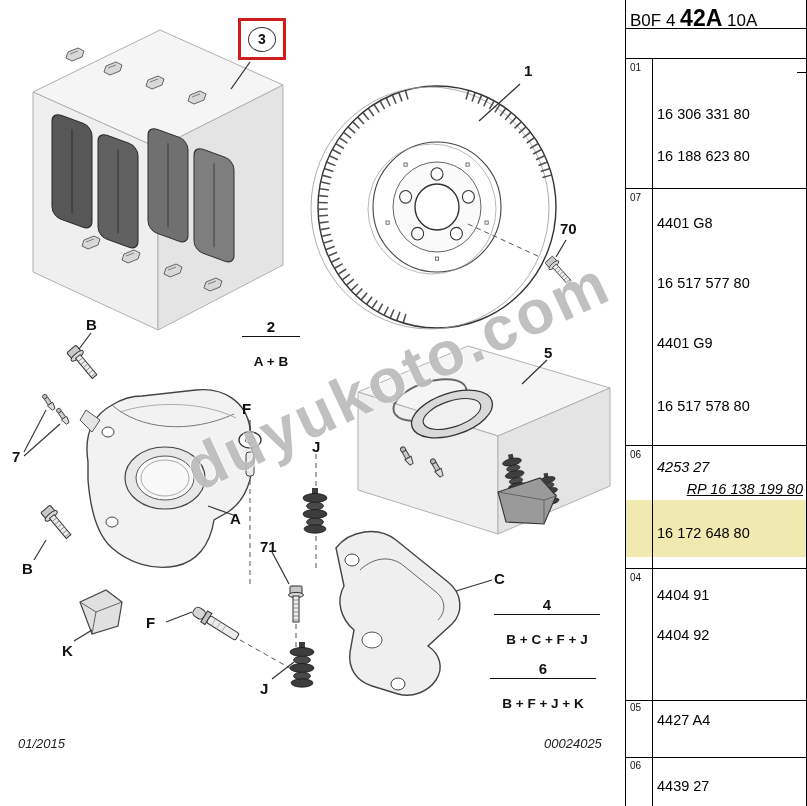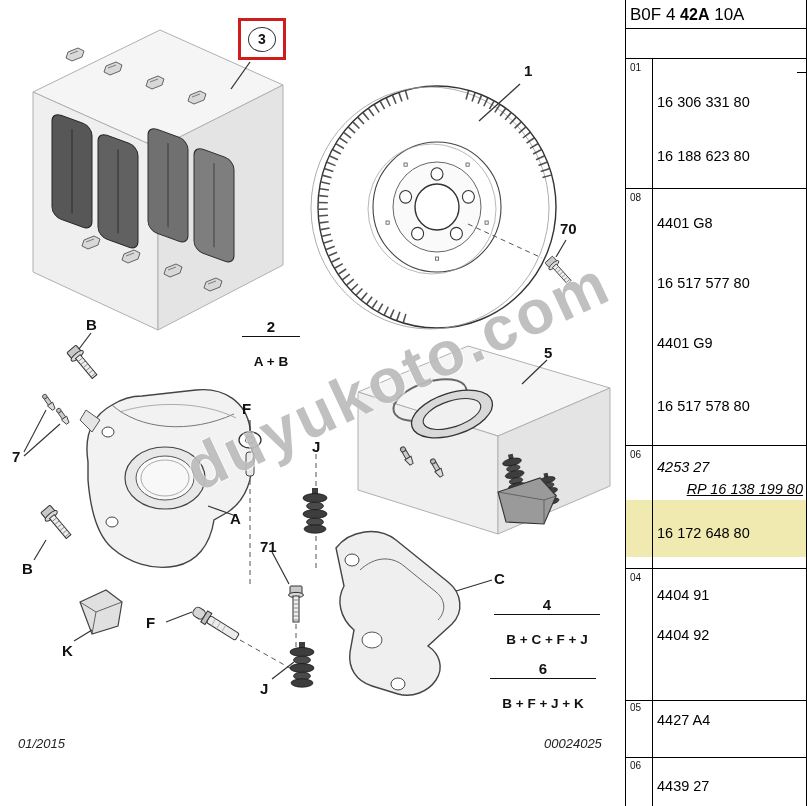--- a/index.html
+++ b/index.html
@@ -25,21 +25,21 @@
   #watermark { position:absolute; left:125px; top:340px; width:545px; text-align:center;
     font-size:62px; font-weight:bold; letter-spacing:3px;
     color:rgba(140,140,140,0.55);
     text-shadow:1px 1px 0 rgba(255,255,255,0.65), -1px -1px 0 rgba(255,255,255,0.65);
     transform:rotate(-25deg); transform-origin:center; pointer-events:none; z-index:5; }
 
   
   #parts-table { position:absolute; left:625px; top:0; width:182px; height:806px;
     border-left:1.5px solid #000; border-right:1.5px solid #000; background:#fff; }
   #tbl-header { position:absolute; left:4px; top:5px; font-size:17px; color:#000; white-space:nowrap; }
-  #tbl-header .b { font-weight:bold; font-size:16px; }
+  #tbl-header .b { font-weight:bold; font-size:23px; }
   .hline { position:absolute; left:0; right:0; height:0; border-top:1.3px solid #000; }
   .tick  { position:absolute; right:0; width:9px; height:0; border-top:1.2px solid #000; }
   .vline { position:absolute; left:26px; top:58px; bottom:0; width:0; border-left:1px solid #000; }
   .idx { position:absolute; left:4px; font-size:10px; color:#111; }
   .ref { position:absolute; left:31px; font-size:14.5px; color:#000; white-space:nowrap; cursor:pointer; }
   .ref.it { font-style:italic; }
   .ref.iright { font-style:italic; left:auto; right:3px;text-decoration:underline; }
   #hl-row { position:absolute; left:0; right:0; top:500px; height:57px; background:#f1eab0; }
 </style>
 </head>
@@ -292,24 +292,24 @@
     <div class="hline" style="top:58px"></div>
     <div class="hline" style="top:188px"></div>
     <div class="hline" style="top:445px"></div>
     <div class="hline" style="top:568px"></div>
     <div class="hline" style="top:700px"></div>
     <div class="hline" style="top:757px"></div>
     <div class="tick" style="top:72px"></div>
     <div class="vline"></div>
 
     <div class="idx" style="top:62px">01</div>
-    <div class="ref" style="top:94px">16 306 331 80</div>
+    <div class="ref" style="top:106px">16 306 331 80</div>
     <div class="ref" style="top:148px">16 188 623 80</div>
 
-    <div class="idx" style="top:192px">08</div>
+    <div class="idx" style="top:192px">07</div>
     <div class="ref" style="top:215px">4401 G8</div>
     <div class="ref" style="top:275px">16 517 577 80</div>
     <div class="ref" style="top:335px">4401 G9</div>
     <div class="ref" style="top:398px">16 517 578 80</div>
 
     <div class="idx" style="top:449px">06</div>
     <div class="ref it" style="top:459px">4253 27</div>
     <div class="ref iright" style="top:481px">RP 16 138 199 80</div>
     <div class="ref" style="top:525px">16 172 648 80</div>
 

